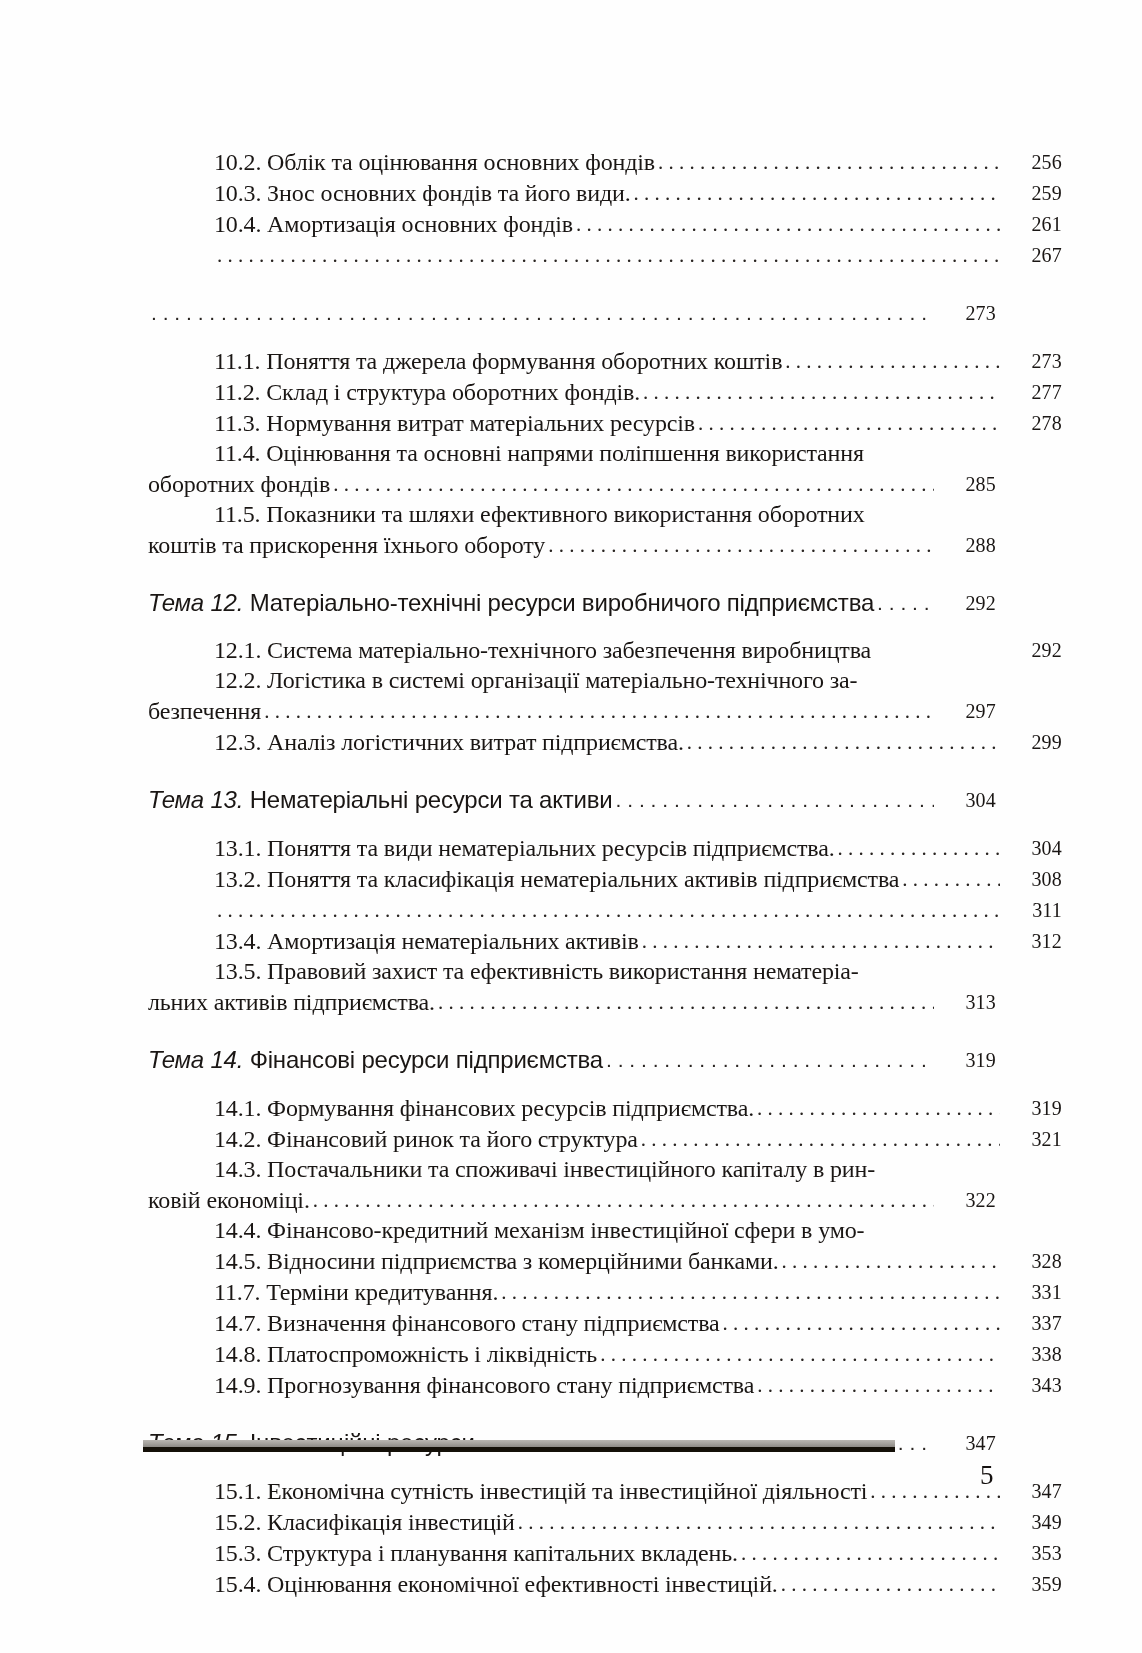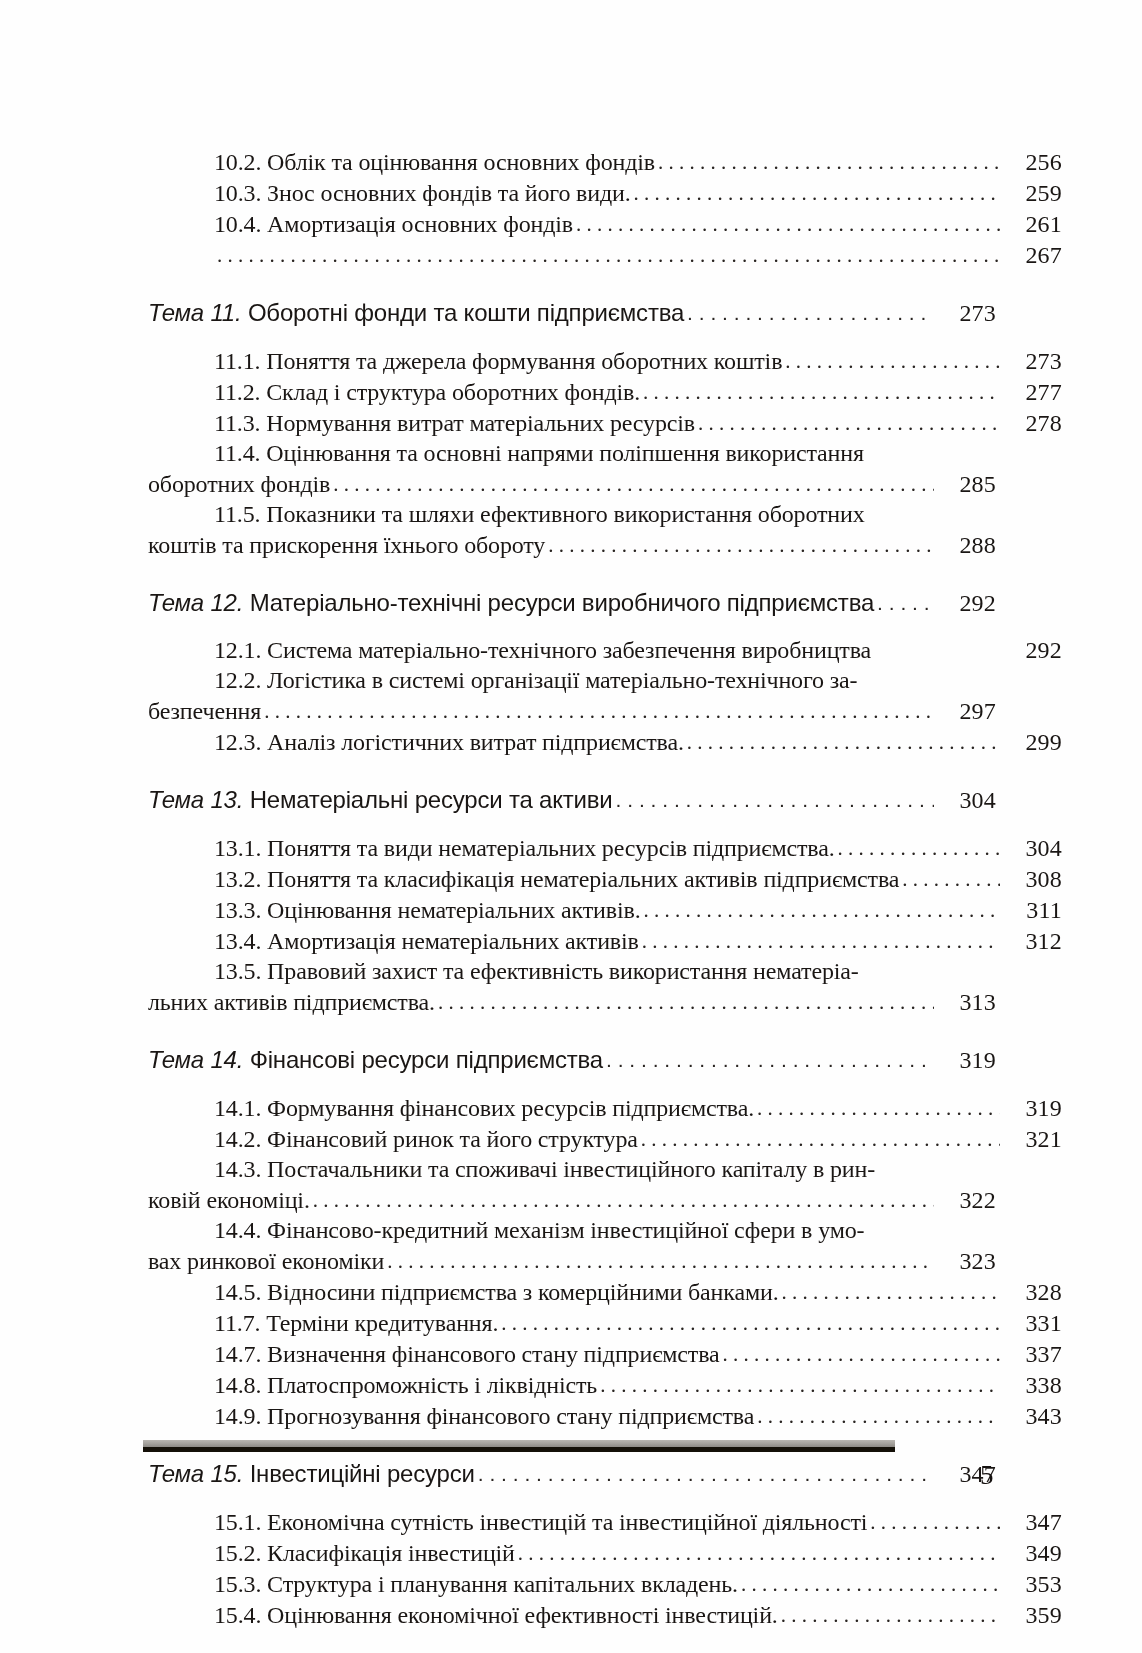--- a/index.html
+++ b/index.html
@@ -58,21 +58,21 @@
     letter-spacing: 0px;
     font-size: 21px;
   }
   .leader.none::before { content: ""; }
 
   .pg {
     flex: 0 0 auto;
     width: 60px;
     text-align: right;
     font-family: "Liberation Serif", "DejaVu Serif", serif;
-    font-size: 24px;
+    font-size: 20px;
     letter-spacing: 0.2px;
   }
   .pg.blank { visibility: hidden; }
 
   
   .sub {
     font-family: "Liberation Serif", "DejaVu Serif", serif;
     font-size: 24px;
     line-height: 30px;
     padding-left: 66px;
@@ -155,21 +155,20 @@
           <span class="leader"></span>
           <span class="pg">261</span>
         </div>
         <div class="row sub">
           <span class="leader"></span>
           <span class="pg">267</span>
         </div>
       </div>
       <div class="group gap-after">
         <div class="row theme">
-          <span class="txt"><span class="lead-word">Тема 11.</span> <span>Оборотні фонди та кошти підприємства</span></span>
           <span class="leader"></span>
           <span class="pg">273</span>
         </div>
         <div class="row sub">
           <span class="txt">11.1. Поняття та джерела формування оборотних коштів</span>
           <span class="leader"></span>
           <span class="pg">273</span>
         </div>
         <div class="row sub">
           <span class="txt">11.2. Склад і структура оборотних фондів.</span>
@@ -239,21 +238,20 @@
           <span class="txt">13.1. Поняття та види нематеріальних ресурсів підприємства.</span>
           <span class="leader"></span>
           <span class="pg">304</span>
         </div>
         <div class="row sub">
           <span class="txt">13.2. Поняття та класифікація нематеріальних активів підприємства</span>
           <span class="leader"></span>
           <span class="pg">308</span>
         </div>
         <div class="row sub">
-          <span class="txt">13.3. Оцінювання нематеріальних активів.</span>
           <span class="leader"></span>
           <span class="pg">311</span>
         </div>
         <div class="row sub">
           <span class="txt">13.4. Амортизація нематеріальних активів</span>
           <span class="leader"></span>
           <span class="pg">312</span>
         </div>
         <div class="row sub">
           <span class="txt">13.5. Правовий захист та ефективність використання нематеріа-</span>
@@ -289,25 +287,20 @@
         </div>
         <div class="row sub cont">
           <span class="txt">ковій економіці.</span>
           <span class="leader"></span>
           <span class="pg">322</span>
         </div>
         <div class="row sub">
           <span class="txt">14.4. Фінансово-кредитний механізм інвестиційної сфери в умо-</span>
           <span class="leader none"></span>
           <span class="pg blank"></span>
-        </div>
-        <div class="row sub cont">
-          <span class="txt">вах ринкової економіки</span>
-          <span class="leader"></span>
-          <span class="pg">323</span>
         </div>
         <div class="row sub">
           <span class="txt">14.5. Відносини підприємства з комерційними банками.</span>
           <span class="leader"></span>
           <span class="pg">328</span>
         </div>
         <div class="row sub">
           <span class="txt">11.7. Терміни кредитування.</span>
           <span class="leader"></span>
           <span class="pg">331</span>

